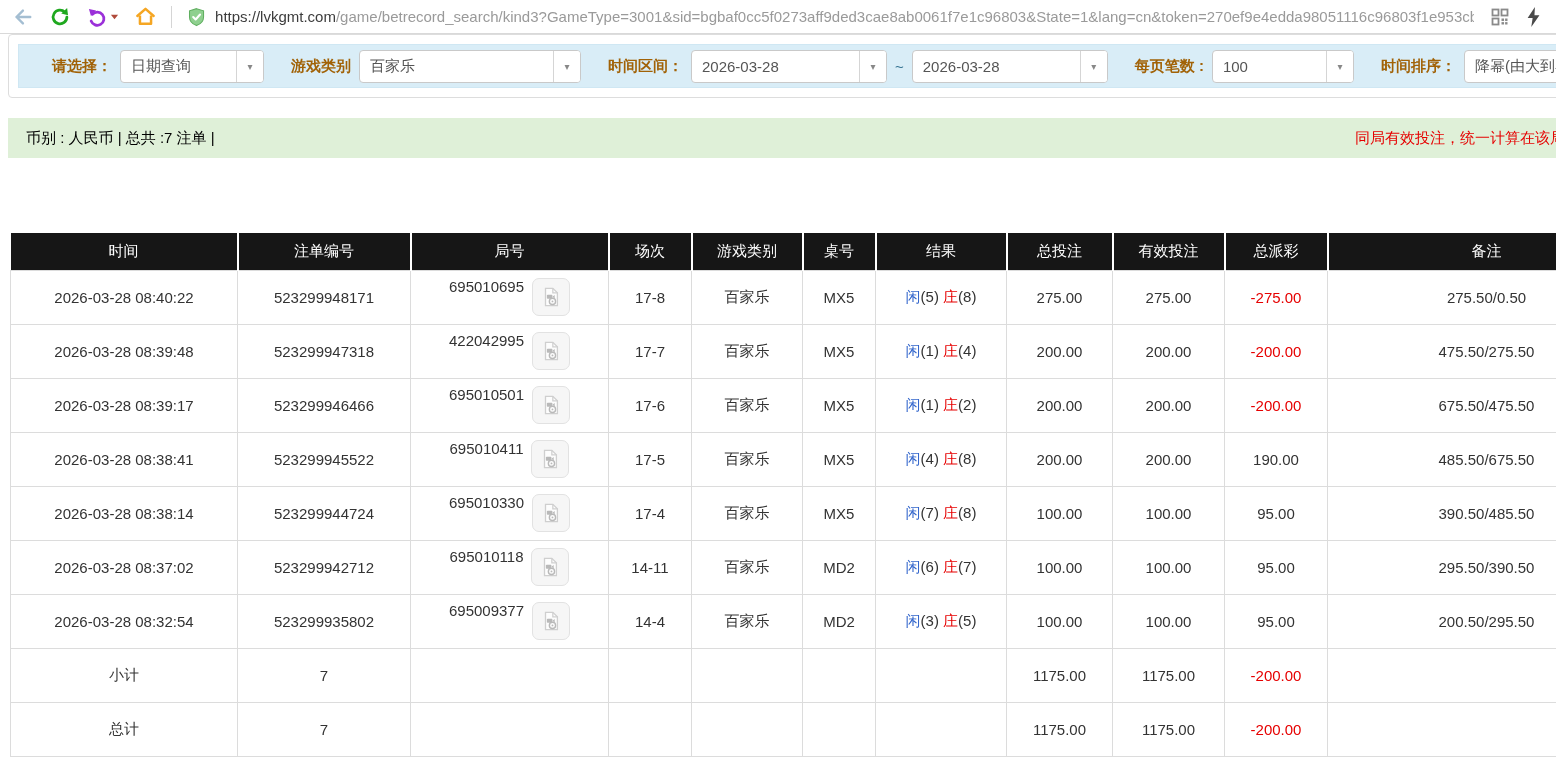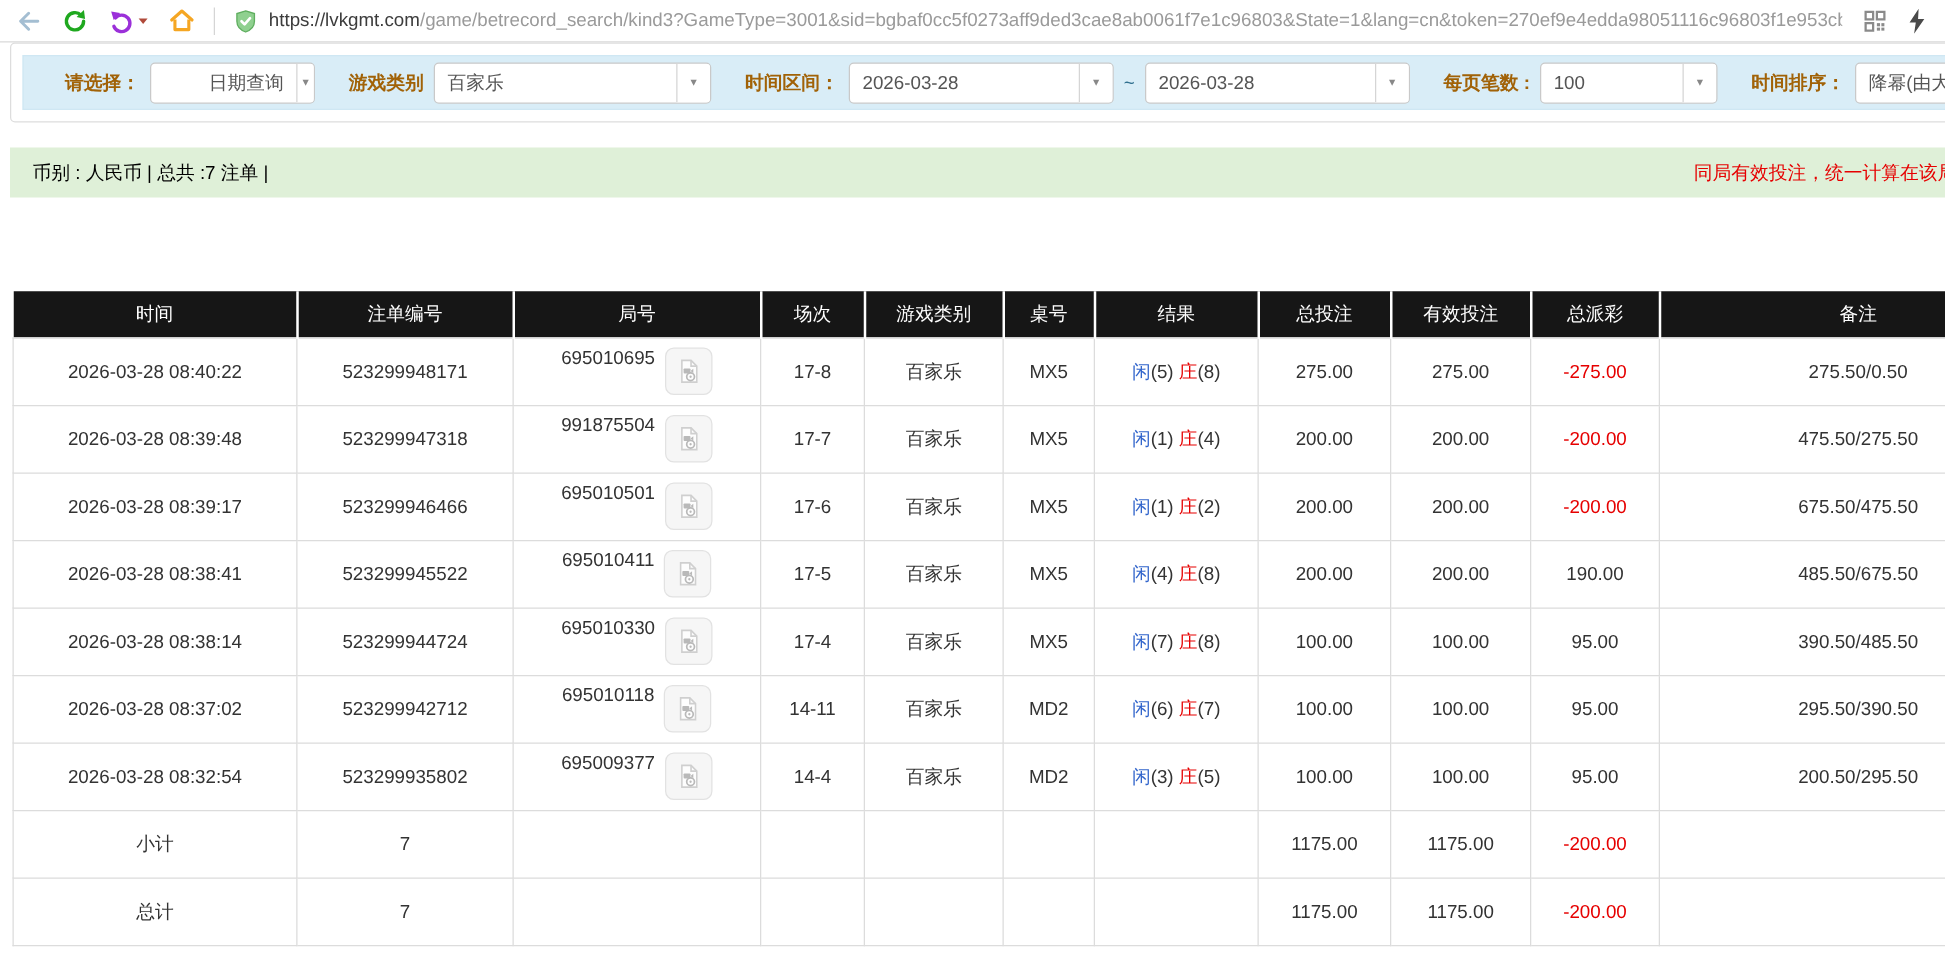--- a/index.html
+++ b/index.html
@@ -28,21 +28,21 @@
   .filter-bar { background:#d9edf7; border:1px solid #cfe7f3; height:44px;
     display:flex; align-items:center; gap:8px; padding:0 0 0 14px; white-space:nowrap; }
   .f-label { color:#a16207; font-weight:bold; font-size:15px; flex:none;margin-left:19px; }
   .tilde { color:#31708f; font-size:15px; flex:none; }
   .combo { background:#fff; border:1px solid #c9c9c9; border-radius:4px; height:33px;
     display:flex; align-items:center; flex:none; cursor:pointer; overflow:hidden; }
   .combo-text { padding:0 10px; font-size:15px; color:#555; flex:1; }
   .combo-arrow { width:27px; height:100%; border-left:1px solid #d5d5d5;
     display:flex; align-items:center; justify-content:center; color:#888;
     font-size:10px; background:#fff; }
-  .w-select { width:132px;padding-left:36px; } .w-game { width:222px; } .w-date { width:212px; }
+  .w-select { width:144px; } .w-game { width:222px; } .w-date { width:196px; }
   .w-size  { width:142px; } .w-sort { width:196px; }
   .search-btn { background:#5bc0de; color:#fff; border:1px solid #46b8da;
     border-radius:4px; height:36px; width:72px; font-size:15px; flex:none;
     cursor:pointer; font-family:inherit; }
 
   .summary-bar { background:#dff0d8; height:40px; margin-top:20px; margin-right:-40px;
     display:flex; align-items:center; position:relative; overflow:hidden; }
   .summary-left { color:#000000; font-size:15px; padding-left:18px; }
   .summary-notice { position:absolute; left:1347px; color:#e60000; font-size:15px;
     white-space:nowrap; }
@@ -223,21 +223,21 @@
         <td class="blue">275.00</td>
         <td>275.00</td>
         <td class="payout auto-neg neg">-275.00</td>
         <td>275.50/0.50</td>
       </tr>
       <tr>
         <td>2026-03-28 08:39:48</td>
         <td>523299947318</td>
         <td class="round-cell">
             <span class="round-wrap">
-              <span>991875504</span>
+              <span>422042995</span>
               <span class="video-btn">
                 <svg width="22" height="22" viewBox="0 0 24 24">
                   <path d="M6 2.5 H14 L19 7.5 V21.5 H6 Z" fill="#fdfdfd" stroke="#cfcfcf" stroke-width="1.4"></path>
                   <path d="M14 2.5 V7.5 H19" fill="none" stroke="#cfcfcf" stroke-width="1.4"></path>
                   <rect x="7.5" y="9.5" width="6" height="4.4" rx="0.8" fill="#b9b9b9"></rect>
                   <polygon points="13.5,11.7 16,9.9 16,13.5" fill="#b9b9b9"></polygon>
                   <circle cx="13.6" cy="16.8" r="3.4" fill="none" stroke="#b9b9b9" stroke-width="1.5"></circle>
                   <circle cx="13.6" cy="16.8" r="1" fill="#b9b9b9"></circle>
                 </svg>
               </span>

